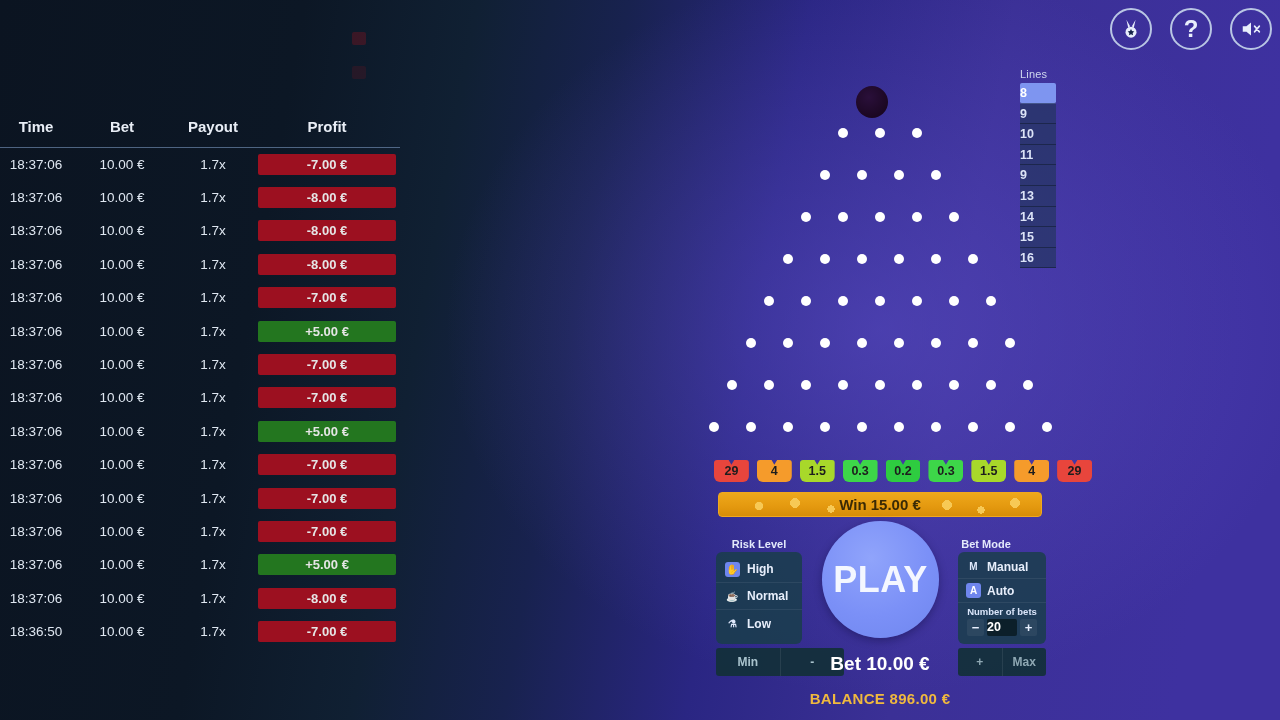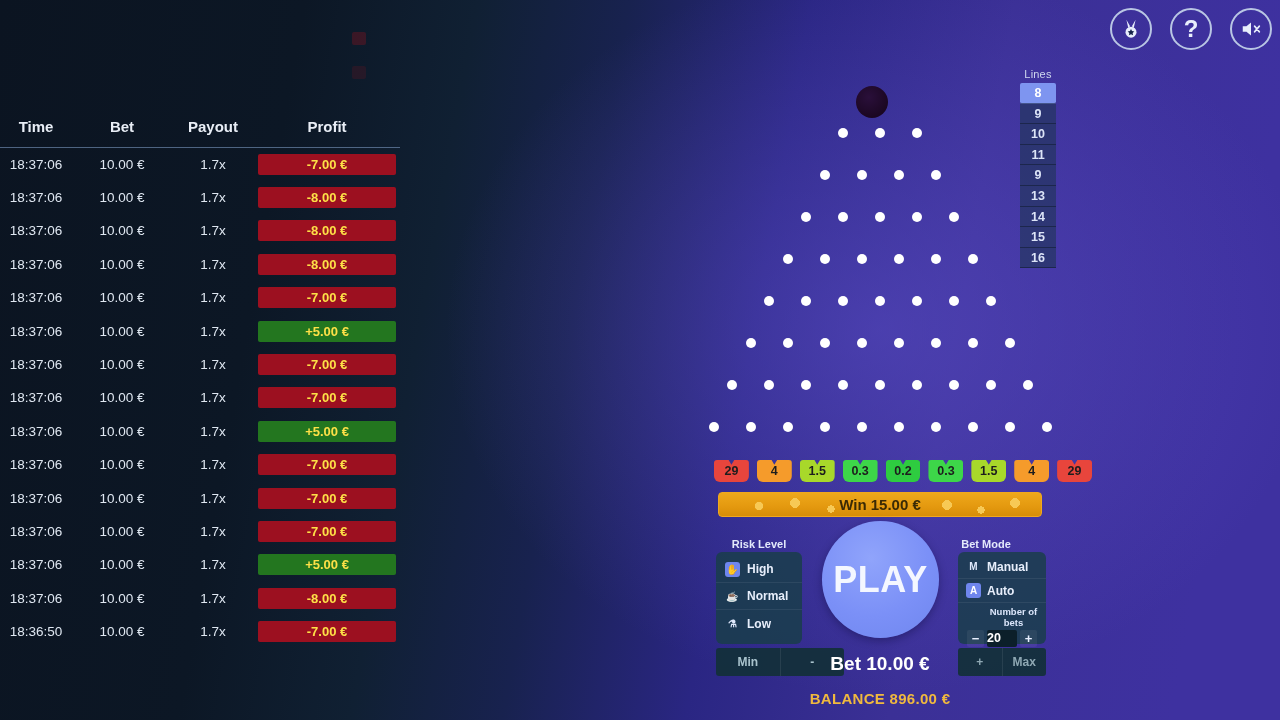--- a/index.html
+++ b/index.html
@@ -36,38 +36,38 @@
   table.hist td{
     font-size:13.5px; color:#dfe7f1; text-align:center;
     height:33.4px; padding:0; vertical-align:middle;
   }
   th.c-time, td.c-time{ width:72px; text-align:left; padding-left:6px; }
   th.c-bet,  td.c-bet { width:100px; }
   th.c-pay,  td.c-pay { width:82px; }
   th.c-prof, td.c-prof{ width:146px; }
   .chip{
     display:block; width:138px; margin:0 auto; height:21px; line-height:21px;
-    border-radius:2px; font-size:13px; font-weight:bold; color:#fde047;
+    border-radius:2px; font-size:13px; font-weight:bold; color:#e5e5e5;
     text-align:center;
   }
   .chip.loss{ background:#9c1020; }
   .chip.win { background:#23761f; }
 
   
   #topbar{ position:absolute; right:8px; top:8px; display:flex; gap:18px; }
   .circ{
     width:42px; height:42px; border-radius:50%;
     border:2px solid #b9c6e4; display:flex; align-items:center; justify-content:center;
     color:#e8eefc; background:transparent;
   }
   .circ svg{ display:block; }
   .circ .q{ font-size:24px; font-weight:bold; line-height:1; color:#e8eefc; }
 
   
-  #lines{ position:absolute; left:1020px; top:68px; width:36px; text-align:center; }
+  #lines{ position:absolute; left:1020px; top:68px; width:36px; text-align:left; }
   #lines .cap{ font-size:11px; color:#cfd7ee; margin-bottom:3px; letter-spacing:.2px; }
   .lines-list{ display:flex; flex-direction:column; }
   .line-opt{
     height:20.6px; line-height:20.6px; font-size:12.5px; font-weight:bold;
     color:#dce4f7; background:rgba(28,52,76,0.55); border-bottom:1px solid rgba(12,24,38,0.5);
   }
   .line-opt.sel{ background:#7e95f0; color:#ffffff; border-radius:2px; }
 
   
   #board{ position:absolute; left:690px; top:78px; width:380px; height:370px; }
@@ -143,21 +143,21 @@
   .mode-opt{
     height:24px; display:flex; align-items:center; gap:6px; padding-left:8px;
     font-size:12px; font-weight:bold; color:#e7eefb;
     border-bottom:1px solid rgba(255,255,255,0.07);
   }
   .mode-badge{
     width:15px; height:15px; border-radius:3px; display:flex;
     align-items:center; justify-content:center; font-size:10px; font-weight:bold; color:#dfe8fb;
   }
   .mode-opt.sel .mode-badge{ background:#6f86ee; color:#fff; }
-  #nbets-cap{ font-size:9.5px; font-weight:bold; color:#dbe6fb; text-align:center; margin-top:3px;padding-left:23px; }
+  #nbets-cap{ font-size:9.5px; font-weight:bold; color:#dbe6fb; text-align:center; margin-top:3px; }
   #stepper{ display:flex; align-items:center; justify-content:center; gap:3px; margin-top:2px; }
   .step-btn{
     width:17px; height:17px; display:flex; align-items:center; justify-content:center;
     font-size:13px; font-weight:bold; color:#e9f0ff; background:rgba(255,255,255,0.06);
     border-radius:2px;
   }
   #nbets-val{
     width:30px; height:17px; line-height:17px; 
     font-size:12.5px; font-weight:bold; color:#ffffff; background:#0c1f2a; border-radius:2px;
   }

